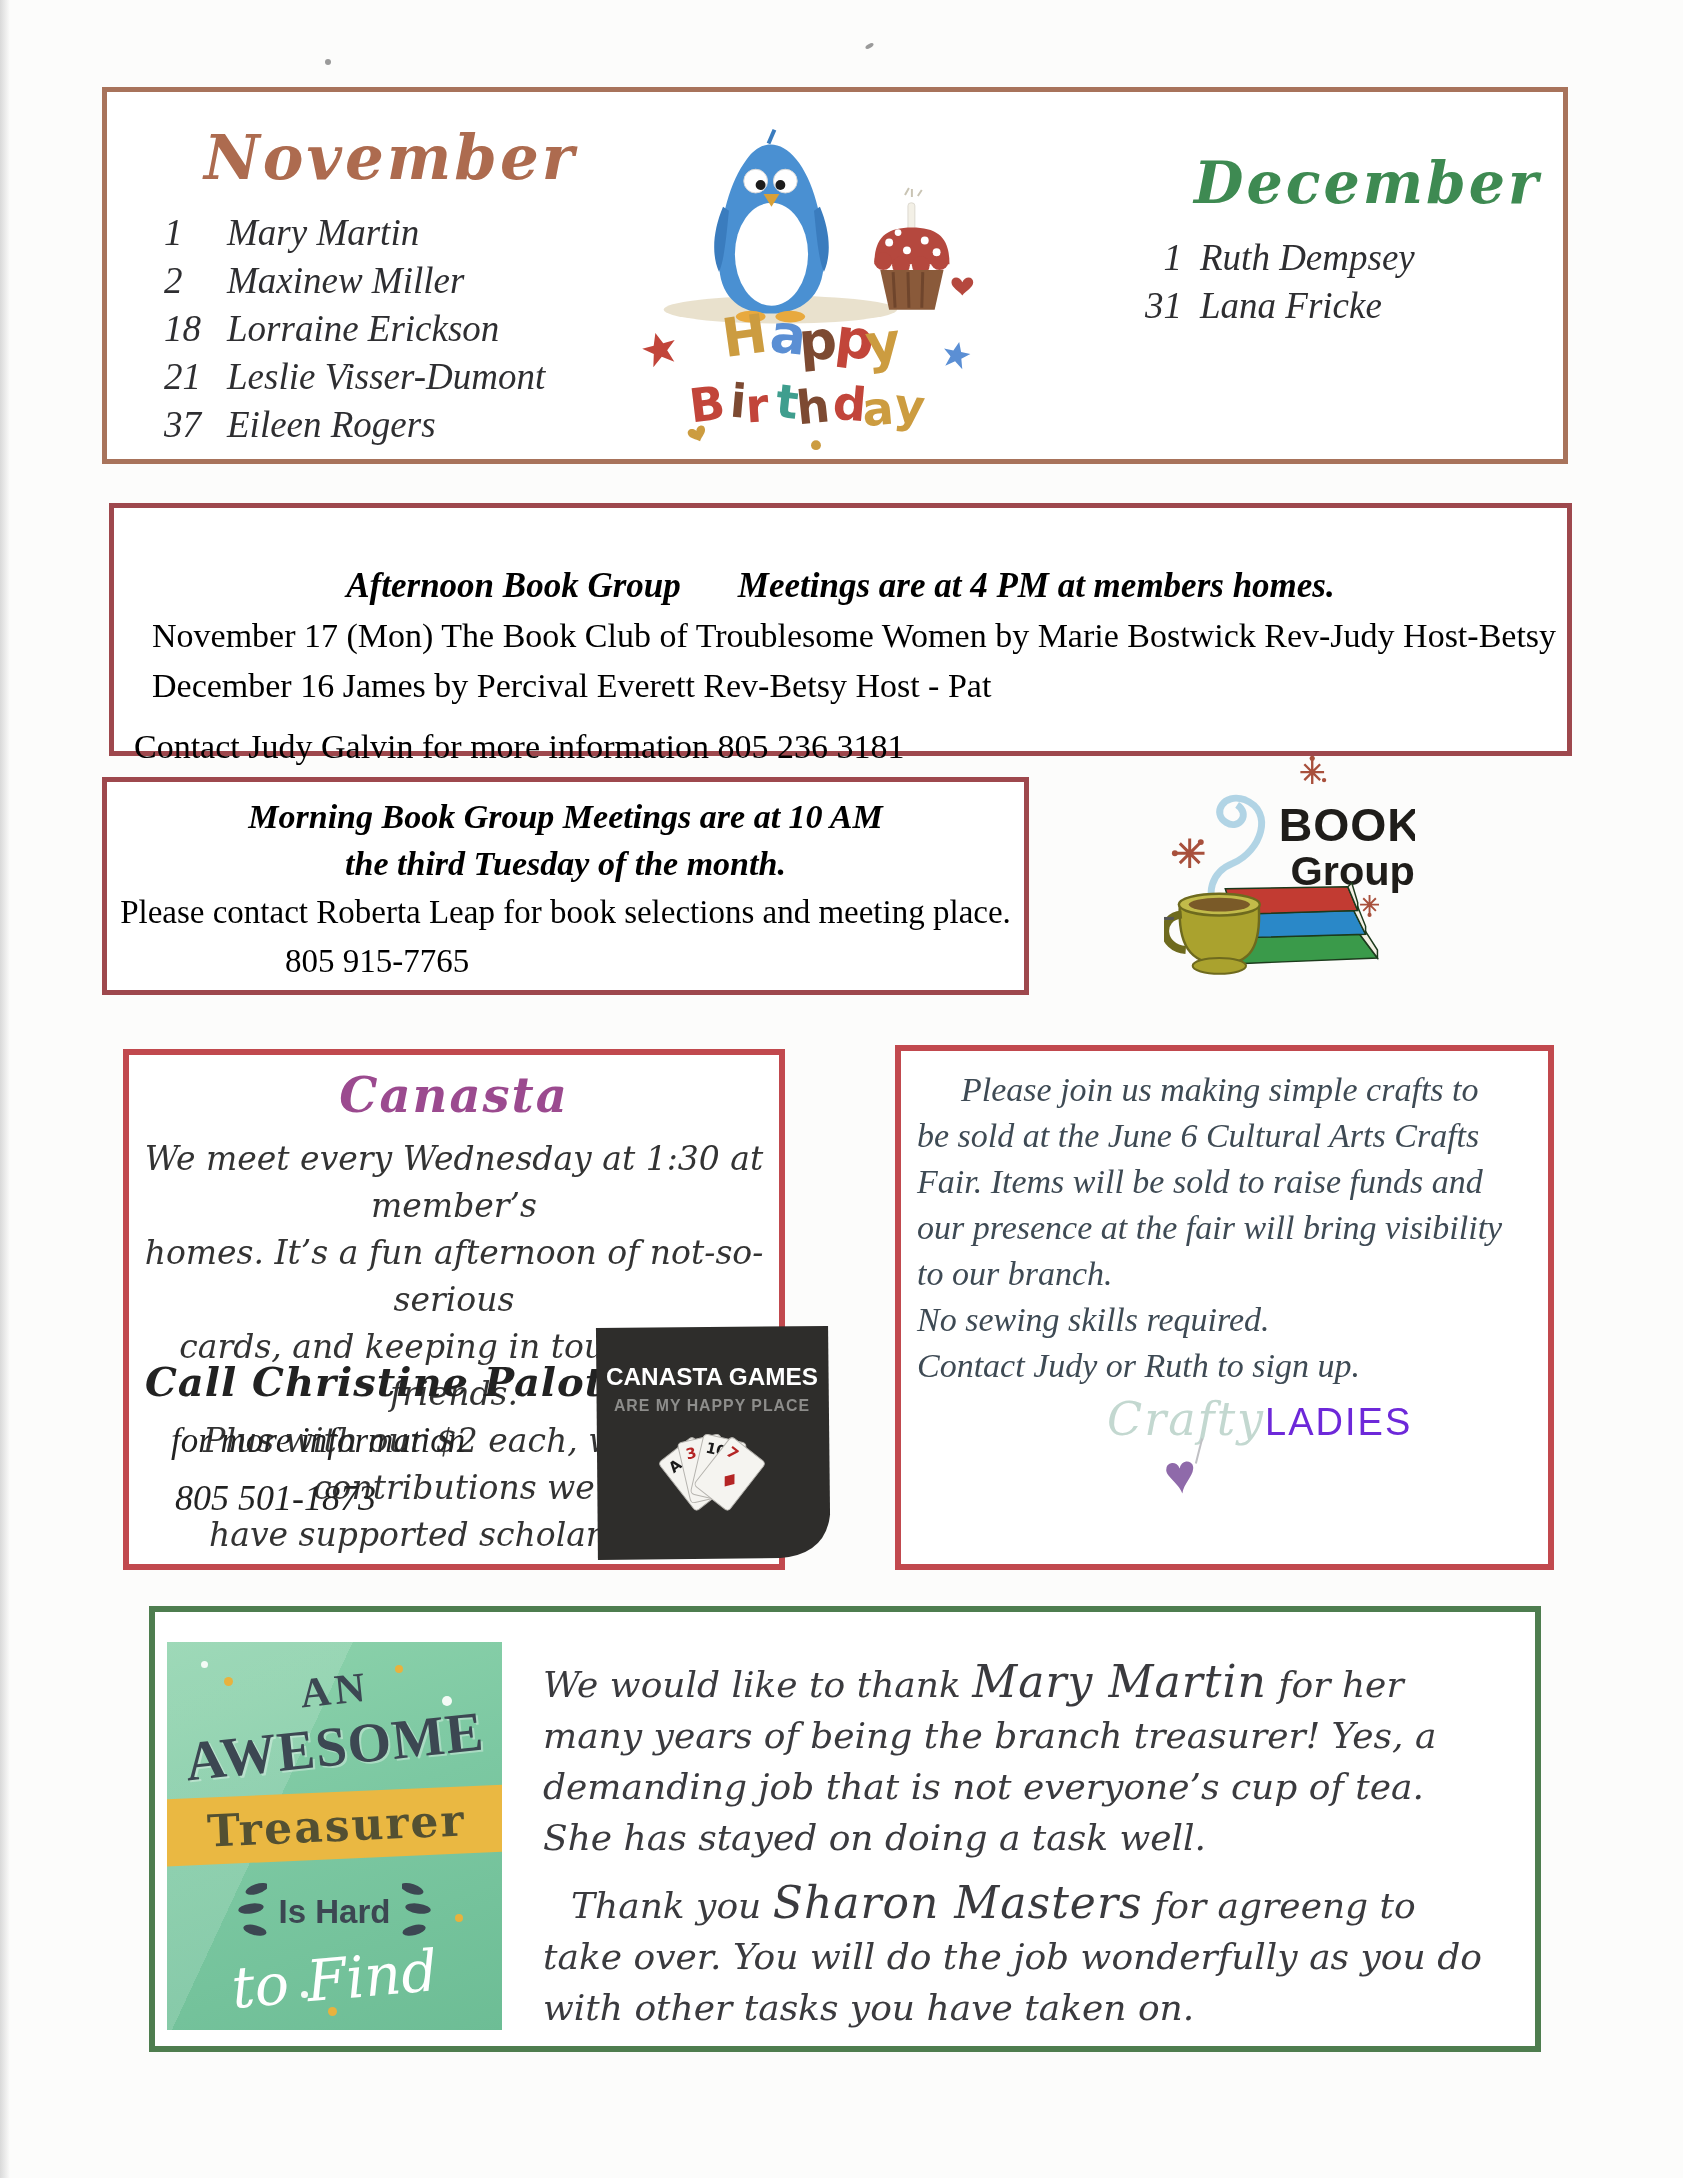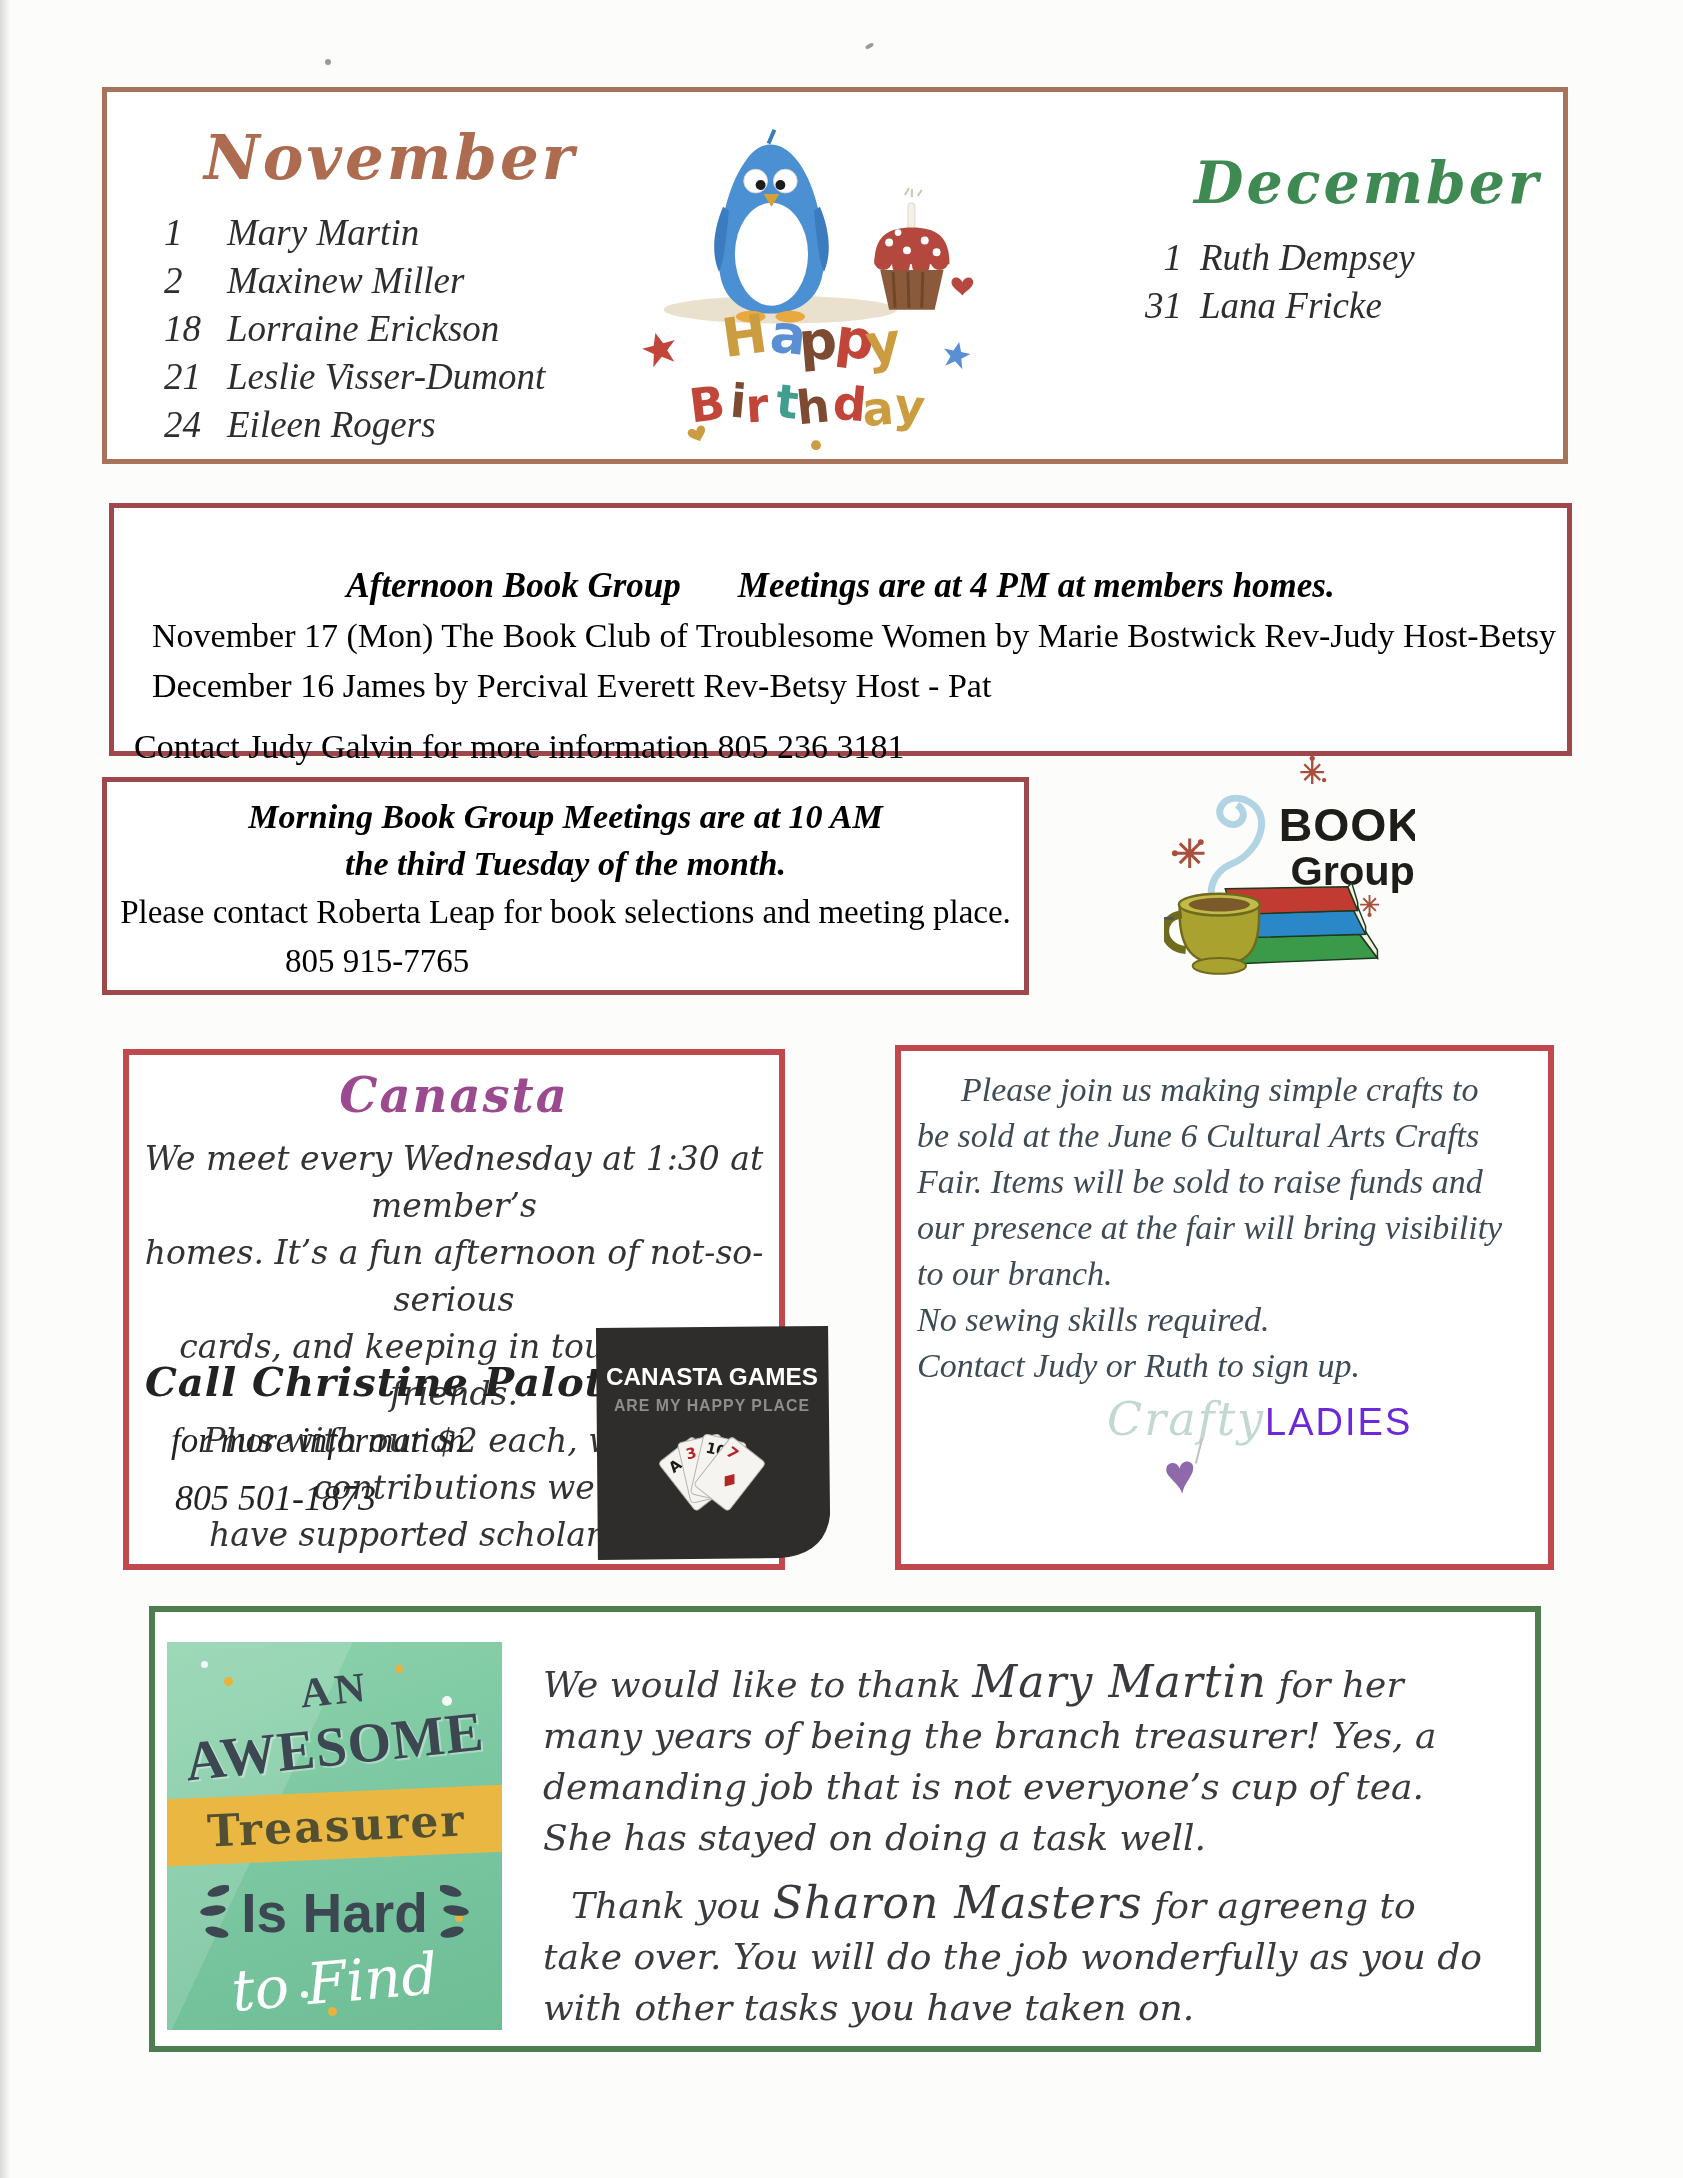--- a/index.html
+++ b/index.html
@@ -71,21 +71,21 @@
                    linear-gradient(160deg,#8ed3ac 0%,#7cc8a2 45%,#6dbd95 100%);}
   .p-an{margin-top:24px;text-align:center;transform:rotate(-6deg);
         font-weight:bold;font-size:42px;letter-spacing:4px;color:var(--poster_dark);}
   .p-awesome{text-align:center;transform:rotate(-6deg);font-weight:bold;font-size:56px;
         letter-spacing:1px;color:var(--poster_dark);text-shadow:2px 2px 0 rgba(255,255,255,.35);}
   .p-banner{margin:14px -10px 0 -6px;height:67px;background:var(--poster_yellow);transform:rotate(-2.5deg);
         display:flex;align-items:center;justify-content:center;}
   .p-banner span{font-family:"DejaVu Serif",serif;font-weight:bold;font-size:44px;
         letter-spacing:2px;color:var(--poster_banner_ink);}
   .p-ishard{margin-top:22px;display:flex;align-items:center;justify-content:center;gap:12px;
-        font-family:"Liberation Sans",sans-serif;font-weight:bold;font-size:55px;color:var(--poster_dark);text-align:right;}
+        font-family:"Liberation Sans",sans-serif;font-weight:bold;font-size:33px;color:var(--poster_dark);text-align:right;}
   .p-tofind{margin-top:4px;text-align:center;font-family:"DejaVu Serif",serif;font-style:italic;
         font-size:57px;color:#fff;transform:rotate(-5deg);}
   .dot{position:absolute;border-radius:50%;}
   .dot.w{background:#f4fbf6;}
   .dot.g{background:#e8b23e;}
   .tk-block{position:absolute;left:388px;top:44px;width:941px;}
   .tk-p{font-family:"DejaVu Serif",serif;font-style:italic;font-size:36px;line-height:51px;
         color:var(--thanks_ink);margin:0;}
   .tk-p2{margin-top:14px;text-indent:28px;}
   .tk-name{font-size:44px;letter-spacing:1px;}
@@ -111,21 +111,21 @@
       </div>
       <div class="bday-row">
         <span class="bday-day">18</span>
         <span>Lorraine Erickson</span>
       </div>
       <div class="bday-row">
         <span class="bday-day">21</span>
         <span>Leslie Visser-Dumont</span>
       </div>
       <div class="bday-row">
-        <span class="bday-day">24</span>
+        <span class="bday-day">37</span>
         <span>Eileen Rogers</span>
       </div>
     </div>
 
     <svg class="penguin-art" width="368" height="356" viewBox="0 0 372 360">
       <ellipse cx="152" cy="210" rx="118" ry="14" fill="#e5dcc4" opacity="0.85"></ellipse>
       <g>
         <path d="M118,58 C100,82 90,122 90,162 C90,198 112,214 142,214 C172,214 196,198 196,160
                  C196,120 186,80 168,58 C152,38 132,38 118,58 Z" style="fill:var(--penguin_blue)"></path>
         <path d="M140,42 L146,28" stroke="#3a7cbe" stroke-width="4" fill="none"></path>

